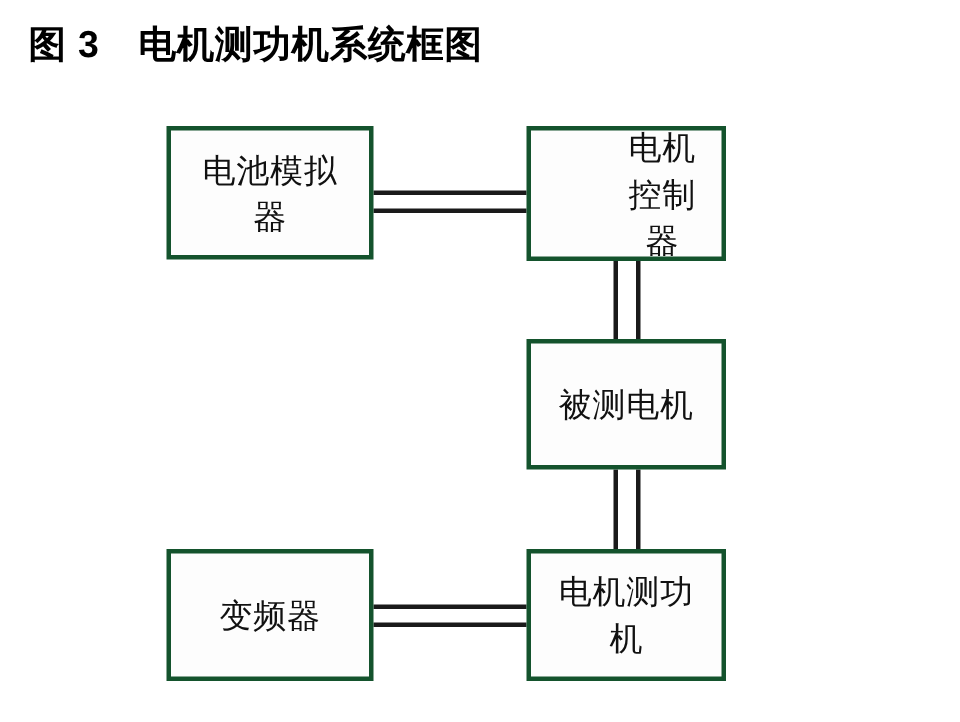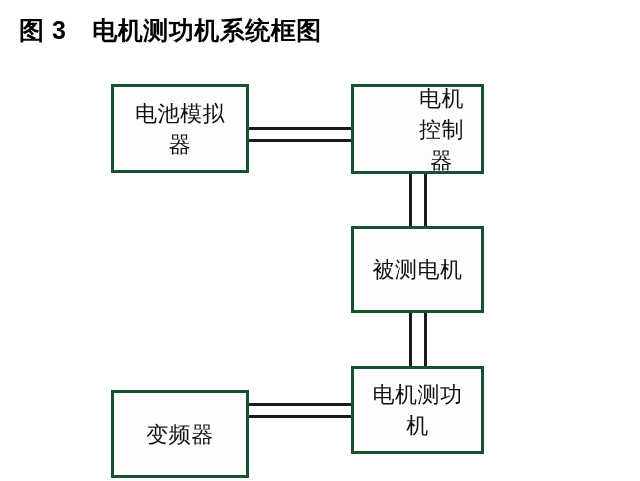--- a/index.html
+++ b/index.html
@@ -71,21 +71,21 @@
     width: 100%;
     padding: 0 10px;
     box-sizing: border-box;
     word-break: break-all;
   }
 
   #block-battery-simulator { left: 111px; top: 84px;  width: 138px; height: 89px; }
   #block-motor-controller  { left: 351px; top: 84px;  width: 133px; height: 90px; padding-left: 48px; }
   #block-tested-motor      { left: 351px; top: 226px; width: 133px; height: 87px; }
   #block-dynamometer       { left: 351px; top: 366px; width: 133px; height: 88px; }
-  #block-inverter          { left: 111px; top: 366px; width: 138px; height: 88px; margin-top: 24px; }
+  #block-inverter          { left: 111px; top: 366px; width: 138px; height: 88px; }
 
   
   .conn-line {
     position: absolute;
     background: #1a1a1a;
     z-index: 1;
   }
   .conn-h { height: 3px; }
   .conn-v { width: 3px; }
 

